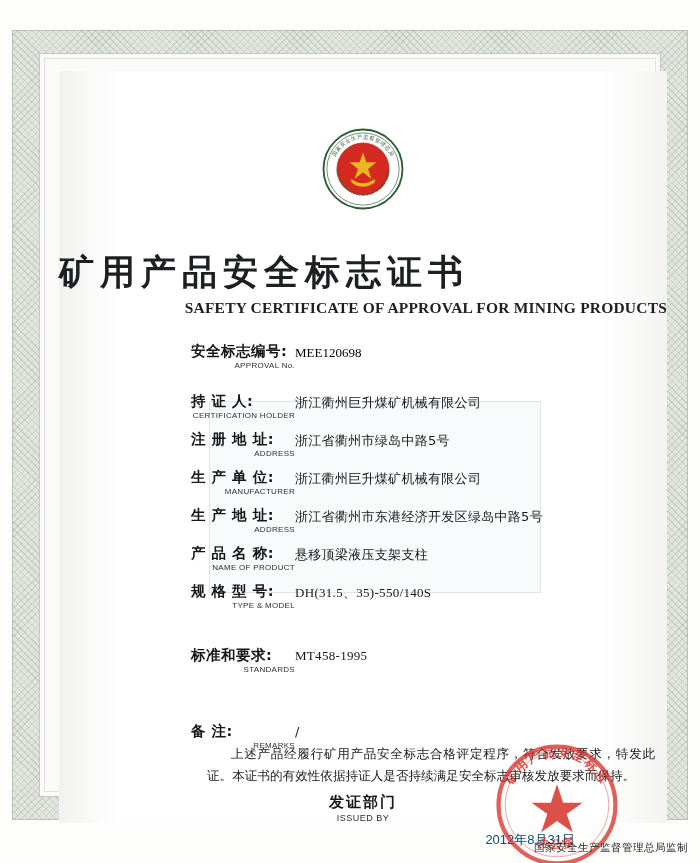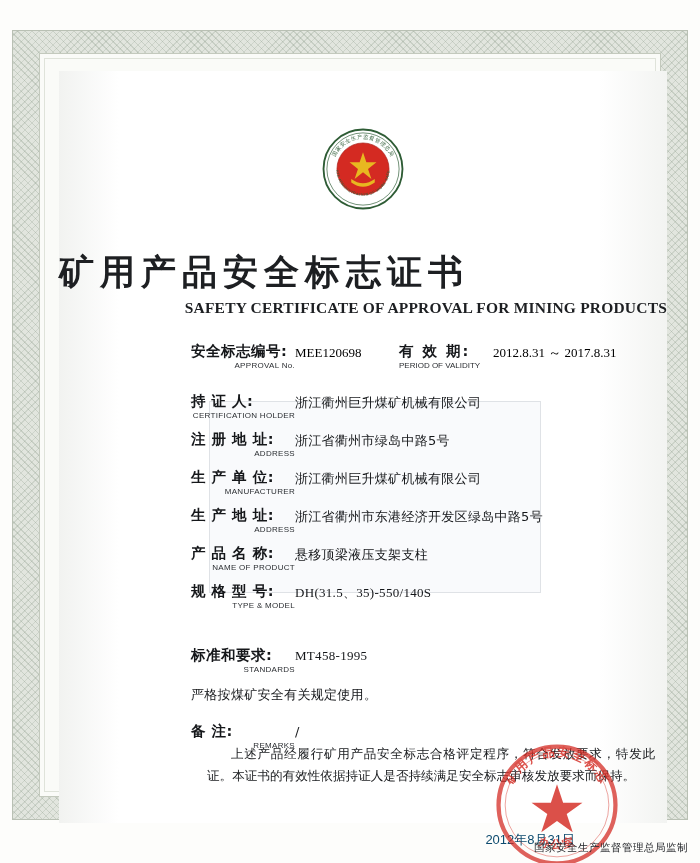--- a/index.html
+++ b/index.html
@@ -323,26 +323,20 @@
       <div class="title-en">SAFETY CERTIFICATE OF APPROVAL FOR MINING PRODUCTS</div>
 
       <div class="fields">
 
         <div class="row row-approval">
           <span class="lab">
             <span class="cn">安全标志编号:</span>
             <span class="en">APPROVAL No.</span>
           </span><span class="val-approval">MEE120698</span>
 
-          <span class="validity-block">
-            <span class="lab2">
-              <span class="cn">有 效 期:</span>
-              <span class="en">PERIOD OF VALIDITY</span>
-            </span><span class="val2">2012.8.31 ～ 2017.8.31</span>
-          </span>
         </div>
 
         <div style="height:12px"></div>
 
         <div class="row">
           <span class="lab">
             <span class="cn">持  证  人:</span>
             <span class="en">CERTIFICATION HOLDER</span>
           </span><span class="val">浙江衢州巨升煤矿机械有限公司</span>
         </div>
@@ -385,34 +379,38 @@
         <div class="gap-lg"></div>
 
         <div class="row">
           <span class="lab">
             <span class="cn">标准和要求:</span>
             <span class="en">STANDARDS</span>
           </span><span class="val mono">MT458-1995</span>
         </div>
 
         <div class="row">
-          <span class="val">严格按煤矿安全有关规定使用。</span>
+          
         </div>
 
         <div class="row">
           <span class="lab">
             <span class="cn">备    注:</span>
             <span class="en">REMARKS</span>
           </span><span class="val">/</span>
         </div>
 
       </div>
 
       <div class="statement">上述产品经履行矿用产品安全标志合格评定程序，符合发放要求，特发此证。本证书的有效性依据持证人是否持续满足安全标志审核发放要求而保持。</div>
 
+      <div class="issuer">
+        <div class="cn">发证部门</div>
+        <div class="en">ISSUED BY</div>
+      </div>
       <div class="issue-date">2012年8月31日</div>
 
       <div class="seal">
         <svg viewBox="0 0 140 140" width="132" height="132" aria-hidden="true">
           <circle cx="70" cy="70" r="62" fill="none" stroke="#d42a22" stroke-width="4.5" opacity="0.9"></circle>
           <circle cx="70" cy="70" r="55" fill="none" stroke="#d42a22" stroke-width="1" opacity="0.55"></circle>
           <path id="sealArcTop" d="M 18 70 A 52 52 0 0 1 122 70" fill="none"></path>
           <path id="sealArcBottom" d="M 24 70 A 46 46 0 0 0 116 70" fill="none"></path>
           <text font-family="DejaVu Sans, sans-serif" font-size="13" fill="#d42a22" font-weight="bold" letter-spacing="2">
             <textPath href="#sealArcTop" startOffset="50%" text-anchor="middle">矿用产品安全标志</textPath>

